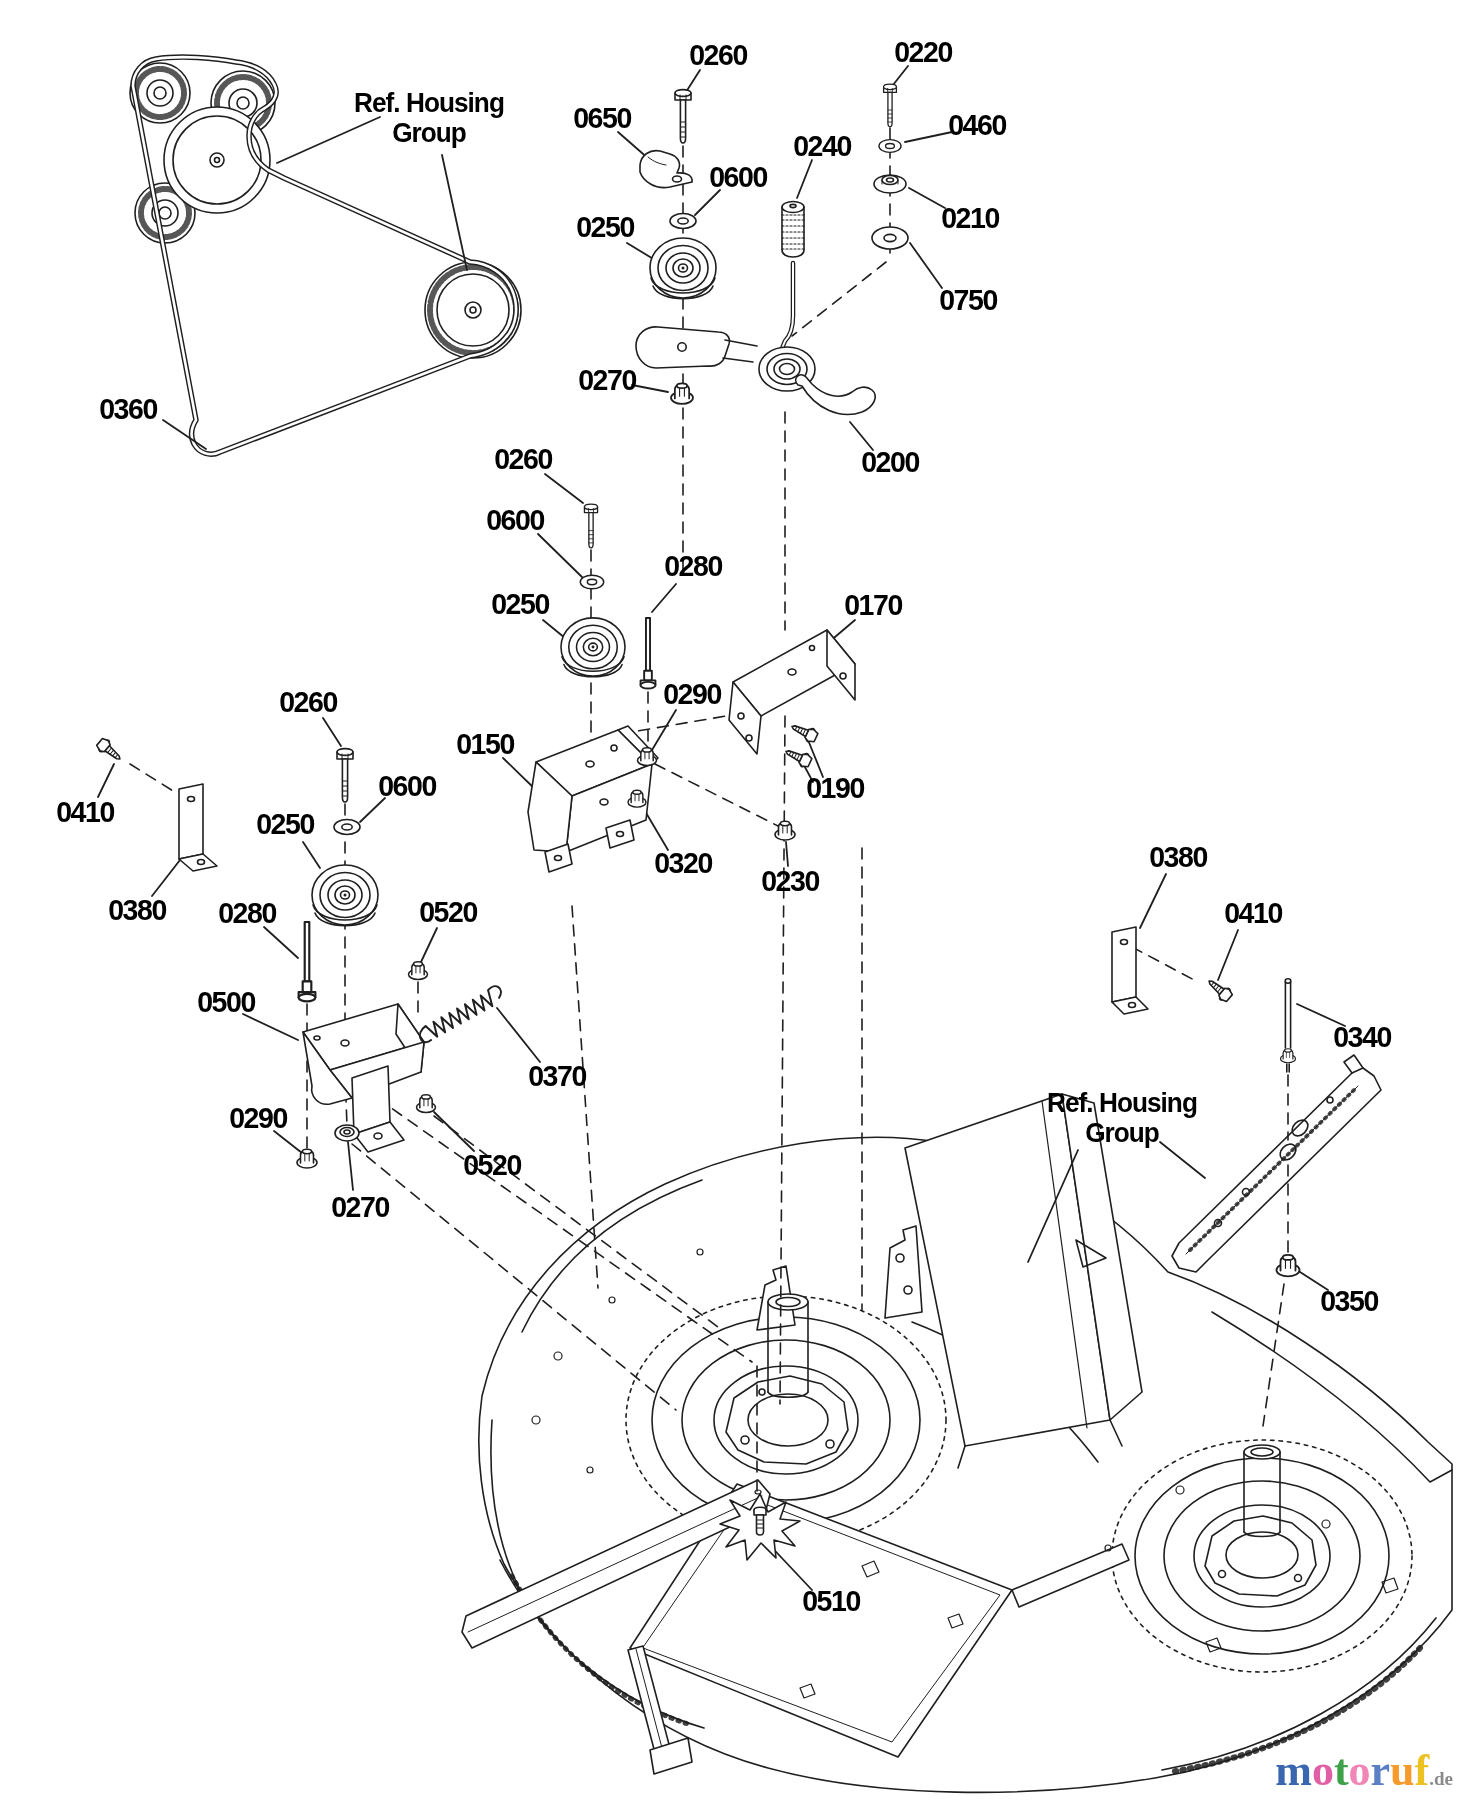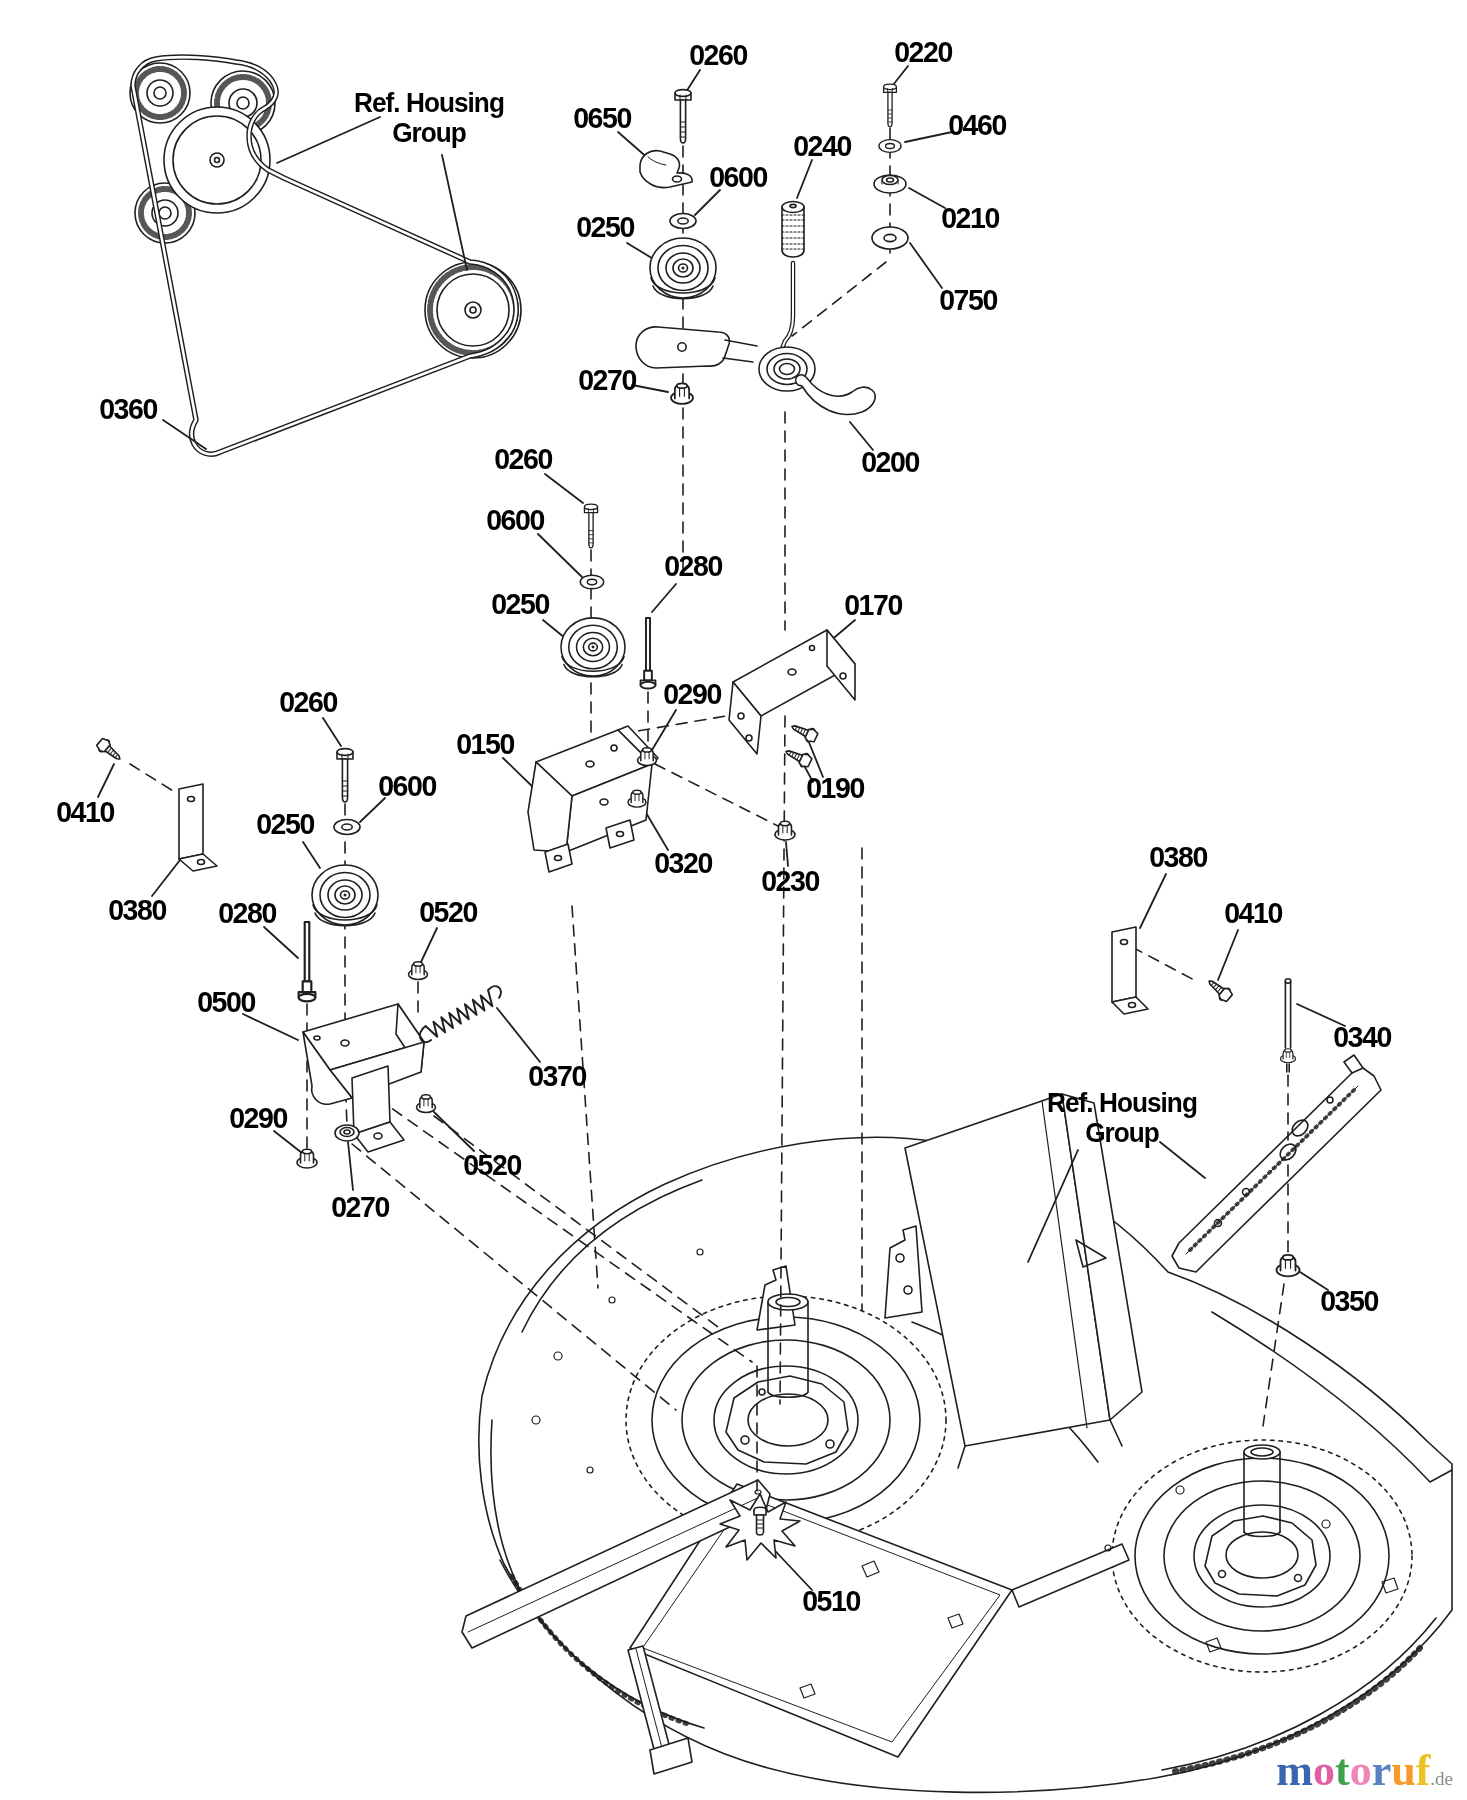--- a/index.html
+++ b/index.html
@@ -6,21 +6,21 @@
   .stage{position:relative;width:1467px;height:1800px;background:#ffffff;overflow:hidden;
          font-family:"Liberation Sans",sans-serif;}
   .stage svg{position:absolute;left:0;top:0;}
   .labels-layer{position:absolute;left:0;top:0;width:100%;height:100%;pointer-events:none;}
   .part-label{position:absolute;transform:translate(-50%,-50%) scaleX(.95);
     font-weight:700;font-size:30px;letter-spacing:-1.5px;color:#000;white-space:nowrap;}
   .ref-label{position:absolute;transform:translate(-50%,-50%) scaleX(.97);
     font-weight:700;font-size:27px;letter-spacing:-1px;color:#000;text-align:center;line-height:1.12;white-space:nowrap;}
   .watermark{position:absolute;right:14px;bottom:4px;
     font-family:"Liberation Serif",serif;font-weight:700;font-size:44px;letter-spacing:0;}
-  .watermark .suffix{font-size:19px;font-weight:400;vertical-align:baseline;}
+  .watermark .suffix{font-size:19px;font-weight:700;vertical-align:baseline;}
 </style>
 </head>
 <body>
 
 <div class="stage">
 <svg width="1467" height="1800" viewBox="0 0 1467 1800">
   <defs>
     <g id="pulley">
       <ellipse rx="33" ry="30" fill="#fff"></ellipse>
       <path d="M-32,10 C-26,30 26,30 32,10" fill="none"></path>

